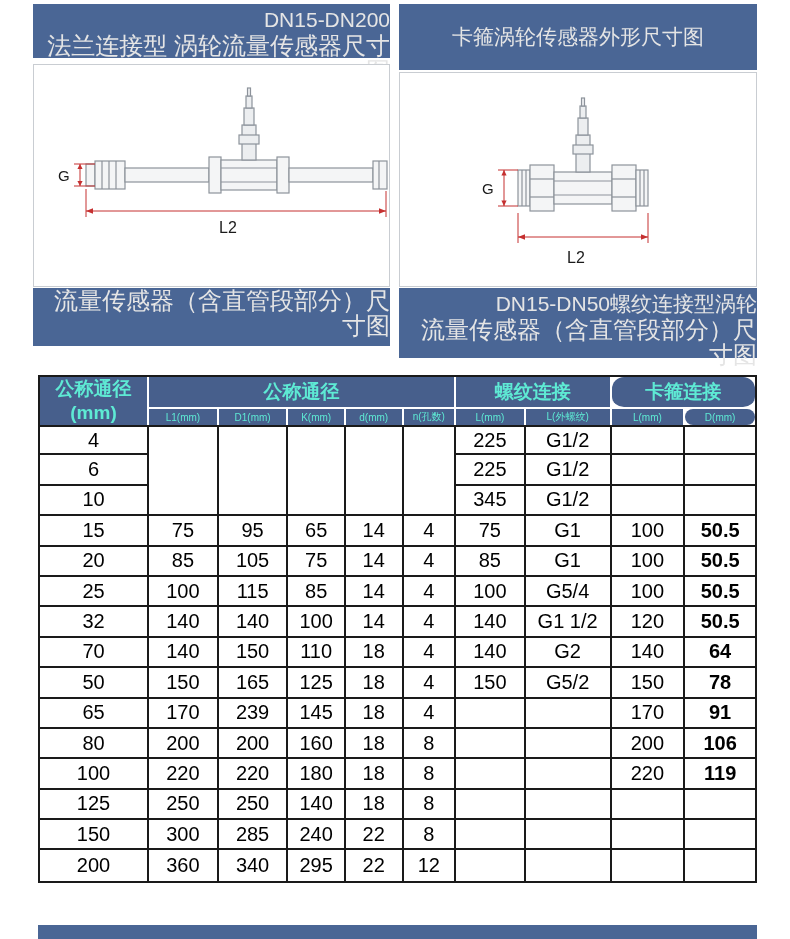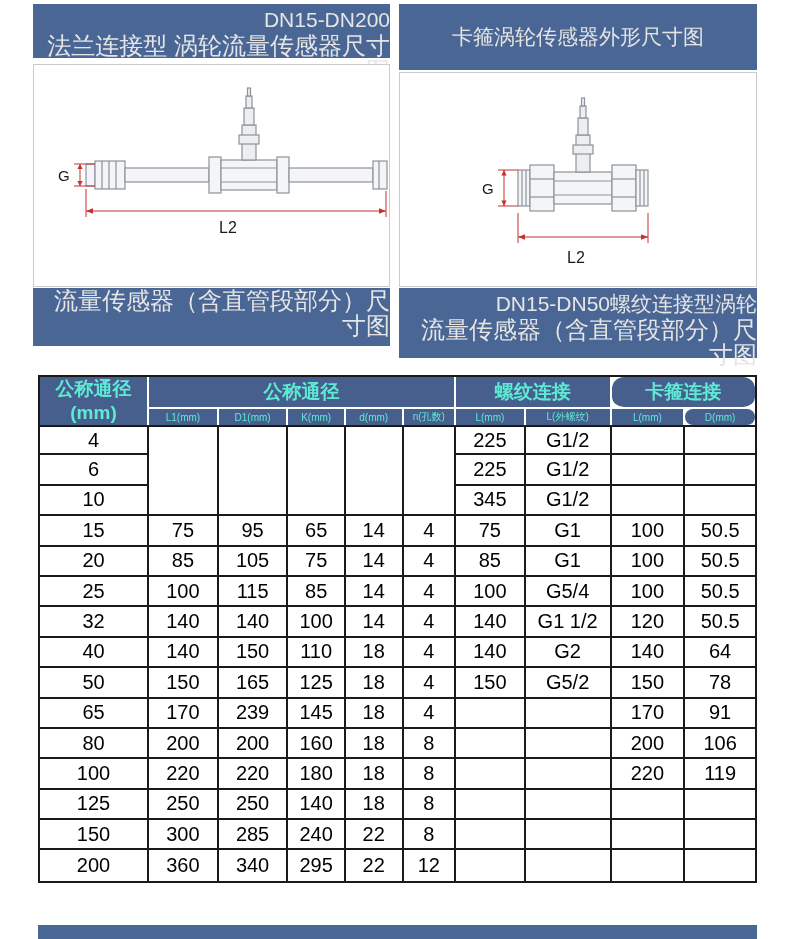--- a/index.html
+++ b/index.html
@@ -31,21 +31,21 @@
   col.c-cl{width:73px} col.c-cd{width:69px}
   thead th{background:#475f8c;color:#5eead4;font-weight:bold;text-align:center;vertical-align:middle;
            border-right:2px solid #ffffff;border-bottom:2px solid #ffffff;padding:0;box-sizing:border-box;}
   thead th:last-child{border-right:0;border-radius:12px;}
   thead tr.grp th{height:28px;font-size:19px;}
   thead tr.sub th{height:14px;font-size:10px;font-weight:normal;border-bottom:0;}
   th.corner{font-size:20px;line-height:24px;border-bottom:0;}
   tbody td{height:30.4px;text-align:center;vertical-align:middle;font-size:20px;color:#000;
            border-right:2px solid #1a1a1a;border-bottom:2px solid #1a1a1a;padding:0;box-sizing:border-box;
            background:#ffffff;white-space:nowrap;}
-  tbody td:last-child{border-right:0;}
+  tbody td:last-child{border-right:0;font-weight:bold;}
   tbody tr:first-child td{border-top:2px solid #1a1a1a;}
   tbody tr:last-child td{border-bottom:0;}
 
   .bottom-strip{position:absolute;left:38px;top:925px;width:719px;height:14px;background:#4a6695;}
 
   .dim-text{font-family:"Liberation Sans","DejaVu Sans",sans-serif;fill:#1a1a1a;}
 </style>
 </head>
 <body>
 
@@ -261,21 +261,21 @@
             <td>140</td>
             <td>100</td>
             <td>14</td>
             <td>4</td>
             <td>140</td>
             <td>G1 1/2</td>
             <td>120</td>
             <td>50.5</td>
           </tr>
           <tr>
-            <td>40</td>
+            <td>70</td>
             <td>140</td>
             <td>150</td>
             <td>110</td>
             <td>18</td>
             <td>4</td>
             <td>140</td>
             <td>G2</td>
             <td>140</td>
             <td>64</td>
           </tr>

